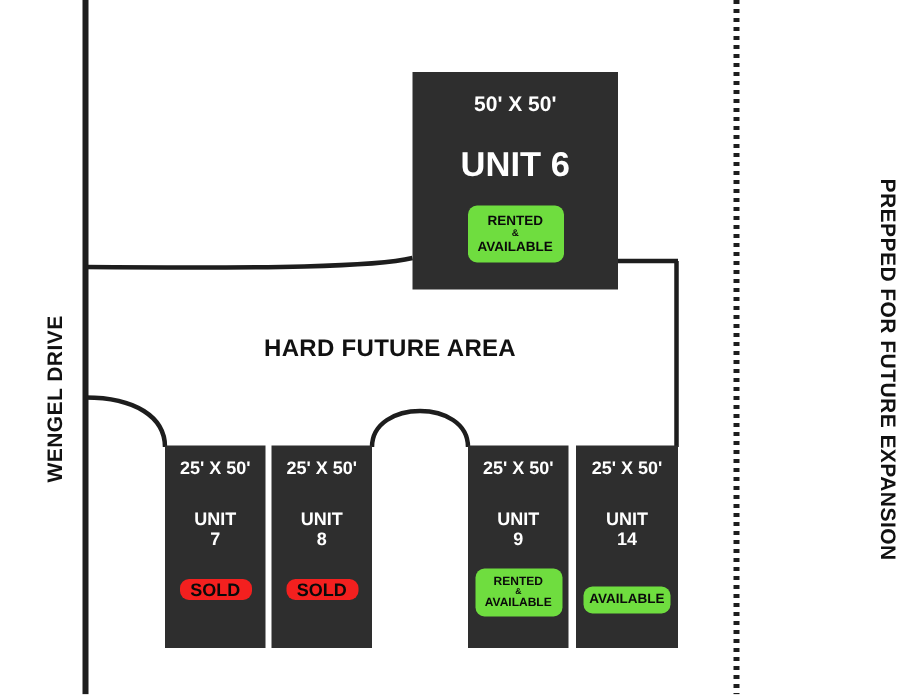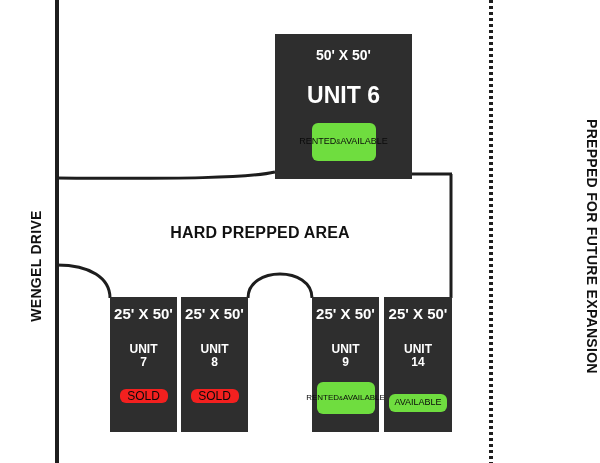--- a/index.html
+++ b/index.html
@@ -96,51 +96,51 @@
   }
   .unit-name {
     color: #ffffff;
     font-weight: bold;
     text-align: center;
     line-height: 1.05;
   }
   .badge {
     border-radius: 6px;
     color: #0a0a0a;
-    font-weight: normal;
+    font-weight: bold;
     text-align: center;
     line-height: 1.05;
     display: flex;
-    flex-direction: row;
+    flex-direction: column;
     justify-content: center;
     align-items: center;
   }
   .badge.green { background: #6fdd3f; }
   .badge.red   { background: #f3201f; }
   .badge .amp  { font-size: 0.72em; line-height: 1.05; }
 
   
   #unit-1 {
-    left: 275px; top: 34px; width: 137px; height: 145px;
+    left: 275px; top: 48px; width: 137px; height: 145px;
   }
   #unit-1 .unit-dim  { font-size: 14px; margin-top: 14px; }
   #unit-1 .unit-name { font-size: 23px; margin-top: 21px; }
   #unit-1 .badge {
     width: 64px; min-height: 38px; font-size: 9px;
     margin-top: 16px; padding: 3px 4px; box-sizing: border-box;
   }
 
   
   .unit-small { top: 297px; height: 135px; width: 67px; }
   #unit-7  { left: 110px; }
   #unit-8  { left: 181px; }
   #unit-9  { left: 312px; }
   #unit-10 { left: 384px; width: 68px; }
 
-  .unit-small .unit-dim  { font-size: 15px; margin-top: 9px; }
+  .unit-small .unit-dim  { font-size: 12px; margin-top: 9px; }
   .unit-small .unit-name { font-size: 12px; margin-top: 22px; }
   .unit-small .badge-sold {
     width: 48px; height: 14px; font-size: 12px; margin-top: 21px;
   }
   .unit-small .badge-rented {
     width: 58px; min-height: 32px; font-size: 8px;
     margin-top: 14px; padding: 2px 3px; box-sizing: border-box;
   }
   .unit-small .badge-available {
     width: 58px; height: 18px; font-size: 9px; margin-top: 26px;
@@ -167,21 +167,21 @@
       <path d="M412 174 L452 174" stroke="#1d1d1d" stroke-width="3" fill="none"></path>
 
       <path d="M451 174 L451 298" stroke="#1d1d1d" stroke-width="3" fill="none"></path>
 
       <path d="M57 265 C 90 265, 110 278, 110 298" stroke="#1d1d1d" stroke-width="3" fill="none"></path>
 
       <path d="M248 298 C 248 266, 312 266, 312 298" stroke="#1d1d1d" stroke-width="3" fill="none"></path>
     </svg>
   </div>
 
-  <div id="hard-surface-label">HARD PREPPED AREA</div>
+  <div id="hard-surface-label">HARD FUTURE AREA</div>
 
   <div class="unit" id="unit-1">
     <div class="unit-dim">50' X 50'</div>
     <div class="unit-name">UNIT 6</div>
     <div class="badge green">
       <span>RENTED</span>
       <span class="amp">&amp;</span>
       <span>AVAILABLE</span>
     </div>
   </div>

